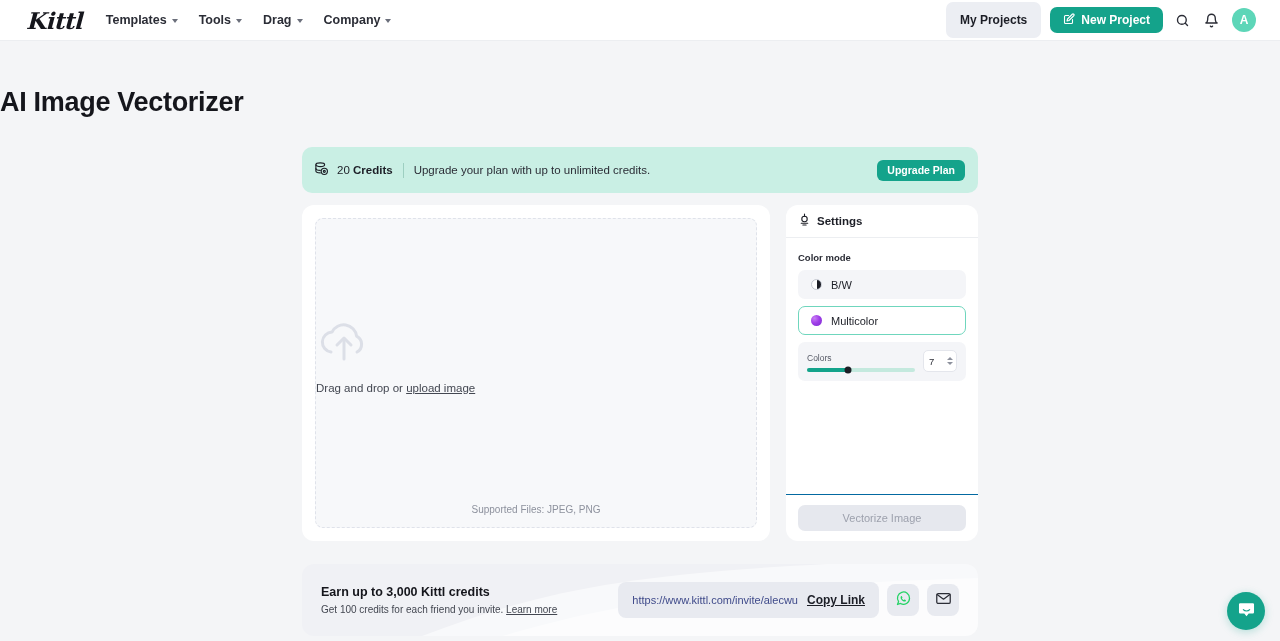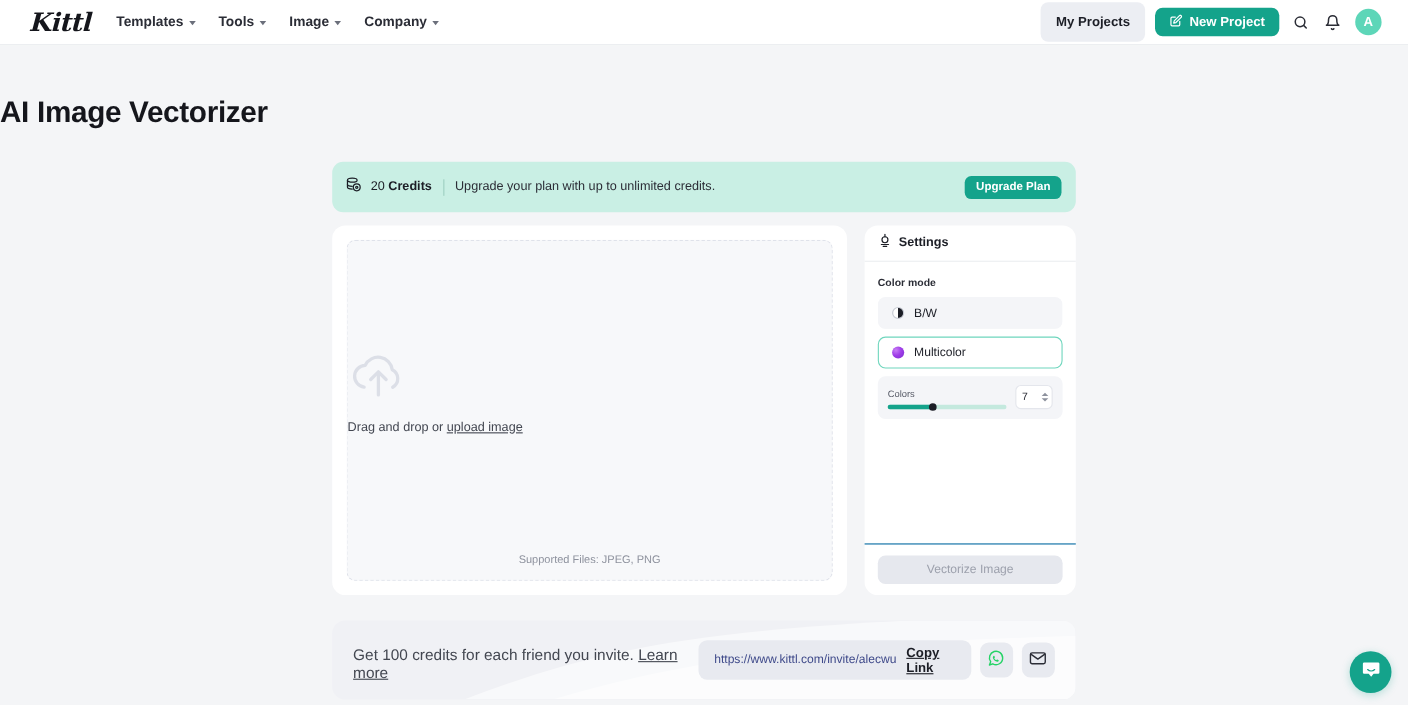--- a/index.html
+++ b/index.html
@@ -264,21 +264,21 @@
     padding: 0 19px;
     position: relative;
     overflow: hidden;
   }
   .swoosh {
     position: absolute; pointer-events: none;
     left: 0; top: 0; width: 100%; height: 100%;
   }
   .ref-left { position: relative; z-index: 2; }
   .ref-title { font-size: 12.5px; font-weight: 700; color: #15161c; }
-  .ref-sub { font-size: 14px; color: #434751; margin-top: 5px; }
+  .ref-sub { font-size: 10px; color: #434751; margin-top: 5px; }
   .ref-sub a { color: #434751; text-decoration: underline; cursor: pointer; }
   .ref-right {
     margin-left: auto; display: flex; align-items: center; gap: 8px;
     position: relative; z-index: 2;
   }
   .link-field {
     height: 36px;
     background: #e8eaf0;
     border-radius: 8px;
     display: flex; align-items: center; gap: 9px;
@@ -315,21 +315,21 @@
   <div class="nav">
     <div class="nav-item">
       <span>Templates</span>
       <span class="caret"></span>
     </div>
     <div class="nav-item">
       <span>Tools</span>
       <span class="caret"></span>
     </div>
     <div class="nav-item">
-      <span>Image</span>
+      <span>Drag</span>
       <span class="caret"></span>
     </div>
     <div class="nav-item">
       <span>Company</span>
       <span class="caret"></span>
     </div>
   </div>
 
   <div class="header-right">
     <button class="btn-myprojects">My Projects</button>
@@ -453,20 +453,21 @@
     </div>
   </div>
 
   <div class="referral">
     <svg class="swoosh" viewBox="0 0 676 72" preserveAspectRatio="none">
       <path d="M120 72 C 260 18, 360 4, 676 -6 L676 72 Z" fill="#ffffff" opacity="0.55"></path>
       <path d="M200 72 C 330 34, 430 22, 676 14 L676 72 Z" fill="#ffffff" opacity="0.5"></path>
     </svg>
 
     <div class="ref-left">
+      <div class="ref-title">Earn up to 3,000 Kittl credits</div>
       <div class="ref-sub">
         <span>Get 100 credits for each friend you invite. </span><a>Learn more</a>
       </div>
     </div>
 
     <div class="ref-right">
       <div class="link-field">
         <span class="link-url">https://www.kittl.com/invite/alecwu</span>
         <span class="copy-link">Copy Link</span>
       </div>

